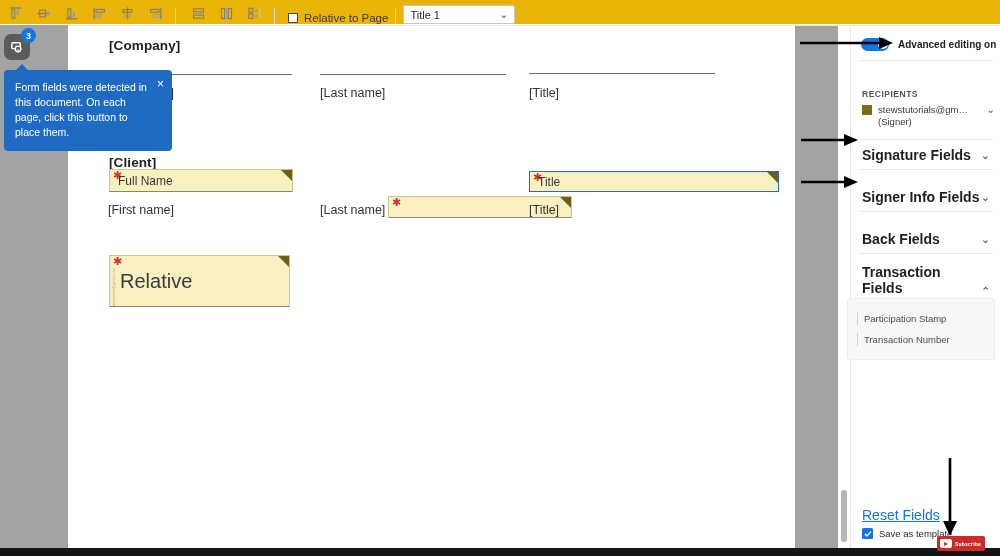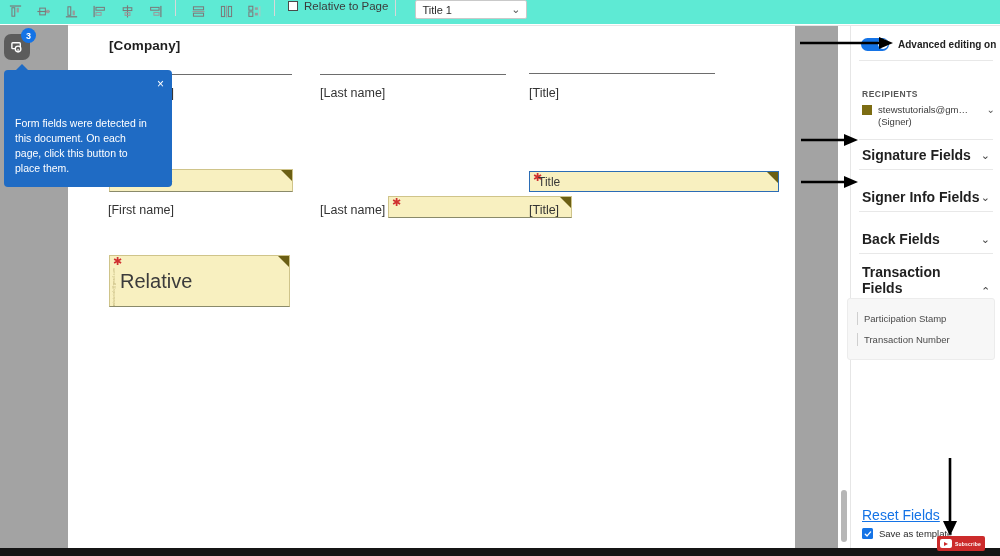--- a/index.html
+++ b/index.html
@@ -7,40 +7,40 @@
     width: 1000px; height: 556px;
     overflow: hidden;
     font-family: "Liberation Sans", sans-serif;
     background: #ffffff;
   }
   #app { position: relative; width: 1000px; height: 556px; background: #ffffff; }
 
   
   .toolbar {
     position: absolute; left: 0; top: 0; width: 1000px; height: 25px;
-    background: #5eead4;
-    display: flex; align-items: flex-start;
+    background: #eab308;
+    display: flex; align-items: flex-end;
     border-bottom: 1px solid #ffffff;
   }
   .tb-icon {
     width: 26px; height: 22px;
     display: flex; align-items: center; justify-content: center;
     cursor: pointer; margin-left: 2px;
   }
   .tb-icon svg { display: block; }
   .tb-sep { width: 1px; height: 16px; background: #d8d8d8; margin: 0 7px; }
   .tb-check {
     display: flex; align-items: center; gap: 6px; margin-left: 6px;
     font-size: 11.5px; color: #3b3b3b; cursor: pointer; white-space: nowrap;
   }
   .tb-check .box {
     width: 10px; height: 10px; border: 1.4px solid #4a4a4a; background: #fff;
   }
   .tb-select {
-    margin-left: 12px; width: 112px; height: 19px;
+    width: 112px; height: 19px;
     border: 1px solid #c9c9c9; border-radius: 2px; background: #fff;
     display: flex; align-items: center; justify-content: space-between;
     padding: 0 6px; font-size: 11px; color: #2b2b2b; cursor: pointer;
   }
   .tb-select .chev { color: #5a5a5a; font-size: 11px; line-height: 1; }
   .toolbar-underline {
     position: absolute; left: 0; top: 25px; width: 68px; height: 2px;
     background: #a3a3a3;
   }
   .toolbar-hairline {
@@ -116,21 +116,21 @@
     position: absolute; left: 4px; top: 70px; width: 168px;
     background: #1f6bc4; border-radius: 4px; color: #ffffff;
     padding: 10px 10px 11px 11px; z-index: 39;
   }
   .tooltip .tip-arrow {
     position: absolute; left: 11px; top: -6px; width: 0; height: 0;
     border-left: 7px solid transparent; border-right: 7px solid transparent;
     border-bottom: 7px solid #1f6bc4;
   }
   .tooltip .tip-text {
-    font-size: 10.5px; line-height: 15px; width: 134px; margin-top: 36px;
+    font-size: 10.5px; line-height: 15px; width: 134px;
   }
   .tooltip .tip-close {
     position: absolute; right: 8px; top: 8px; font-size: 12px;
     color: #ffffff; cursor: pointer; line-height: 1;
   }
 
   
   .vscroll {
     position: absolute; left: 838px; top: 26px; width: 12px; height: 522px;
     background: #ffffff;

